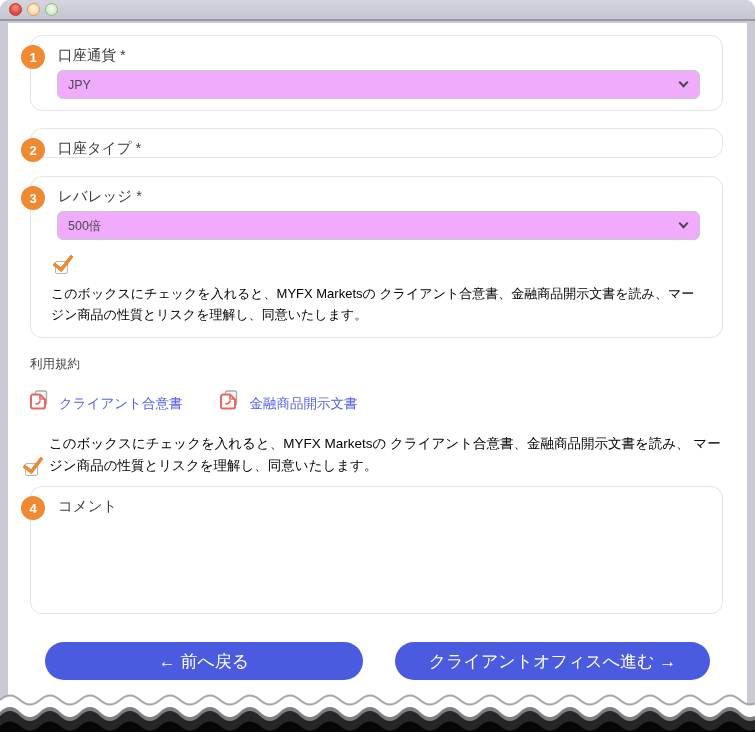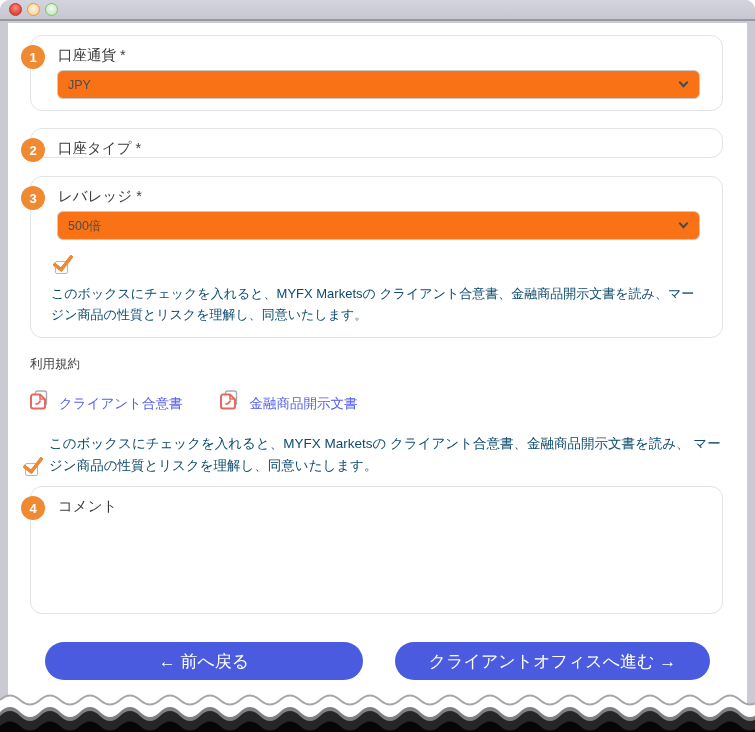--- a/index.html
+++ b/index.html
@@ -22,36 +22,36 @@
   
   .card { position:relative; margin:0 24px 0 22px; border:1px solid #e3e3e8; border-radius:12px; background:#fff; }
   .card.first { margin-top:12px; }
   .badge { position:absolute; left:-10px; top:9px; width:24px; height:24px; border-radius:50%;
     background:#ef8a33; color:#fff; font-size:13px; font-weight:bold;
     display:flex; align-items:center; justify-content:center; }
   .field-label { padding:10px 20px 0 27px; font-size:14.5px; color:#3c3c3c; line-height:1.25; }
 
   .select-wrap { position:relative; margin:6px 22px 11px 26px; }
   select.ctl { width:100%; height:29px; border:1.4px solid #c9c9cc; border-radius:6px;
-    padding:0 30px 0 10px; font-size:12.5px; color:#4c4c4c; background:#f97316;
+    padding:0 30px 0 10px; font-size:12.5px; color:#4c4c4c; background:#f0abfc;
     appearance:none; -webkit-appearance:none; outline:none;
     font-family:"Liberation Sans","DejaVu Sans",sans-serif; }
   .caret { position:absolute; right:13px; top:9px; width:7px; height:7px; pointer-events:none;
     border-right:2px solid #4a4a4a; border-bottom:2px solid #4a4a4a; transform:rotate(45deg); }
 
   
   .chk { position:relative; display:inline-block; width:13px; height:13px;
     border:1.5px solid #b7b7bb; border-radius:2px; background:#fff; flex:none; cursor:pointer; }
   .chk::after { content:""; position:absolute; left:1px; top:-11px; width:8px; height:16px;
     border-right:4.5px solid #ee8a33; border-bottom:4.5px solid #ee8a33;
     transform:rotate(38deg); border-radius:2px; }
 
   .agree-block { padding:10px 20px 12px 20px; }
   .agree-block .chk { margin-left:4px; margin-bottom:3px; }
-  .agree-text { font-size:13px; color:#0c4a6e; line-height:1.58; margin-top:3px; }
+  .agree-text { font-size:13px; color:#000000; line-height:1.58; margin-top:3px; }
 
   
   .terms { margin:18px 24px 0 22px; }
   .terms-title { font-size:12.5px; color:#3f3f3f; }
   .links-row { display:flex; align-items:center; gap:38px; margin-top:17px; }
   .doc-link { display:flex; align-items:flex-end; gap:10px; text-decoration:none;
     font-size:13.5px; color:#5560e8; cursor:pointer; }
 
   
   .agree2 { display:flex; align-items:flex-end; gap:11px; margin:20px 14px 0 17px; }

